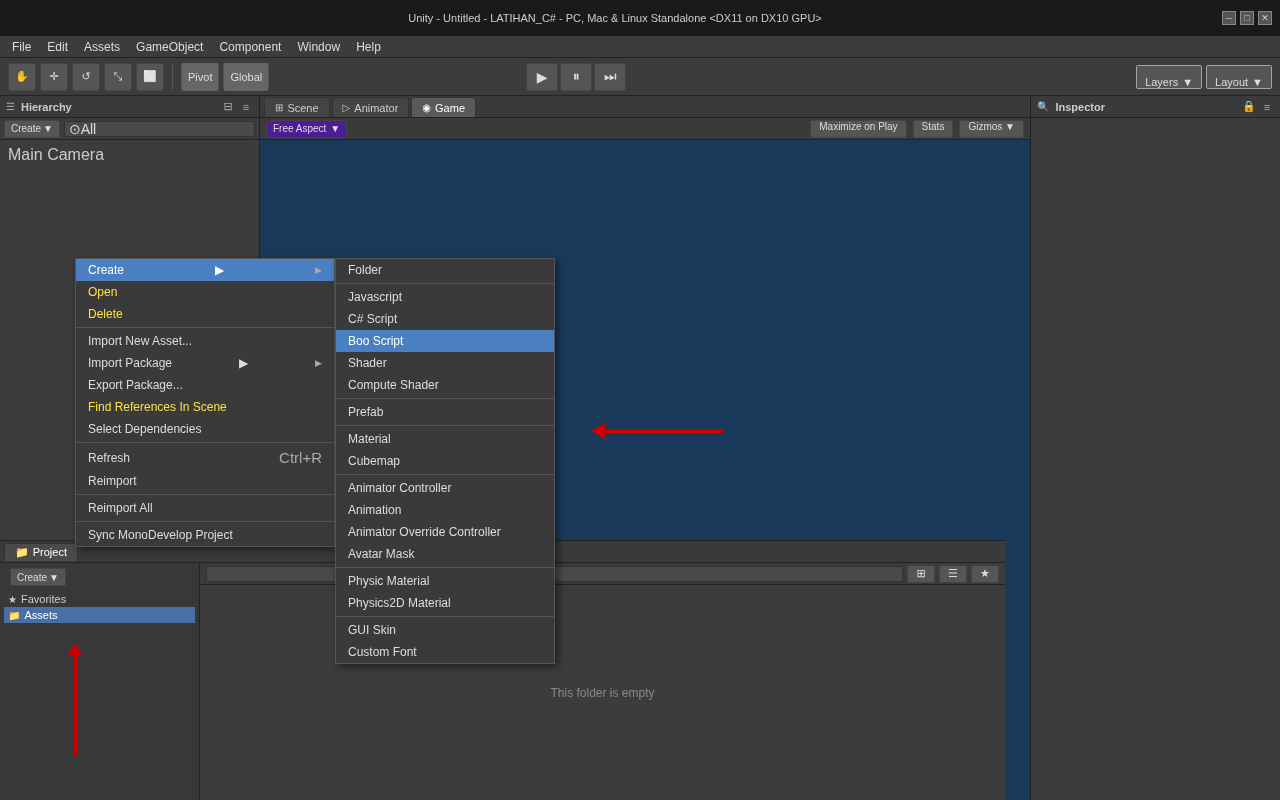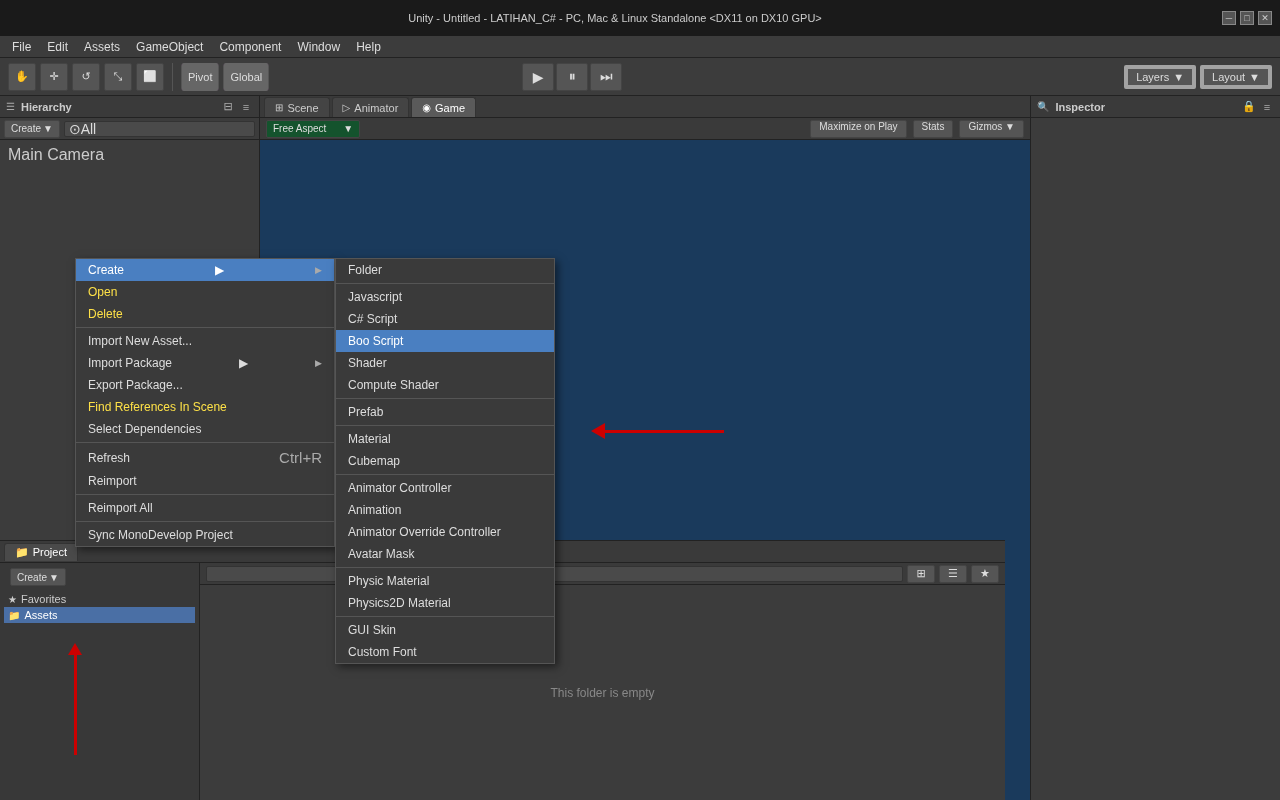--- a/index.html
+++ b/index.html
@@ -100,26 +100,26 @@
       display: flex; align-items: center; justify-content: center;
       border-radius: 2px;
     }
 
     .layers-layout {
       display: flex; gap: 4px; margin-left: auto;
     }
     .dropdown-btn {
       height: 24px;
       background: #555;
-      border: 4px solid #a3a3a3;
+      border: 1px solid #a3a3a3;
       color: #ddd;
       font-size: 11px;
       padding: 0 8px;
       cursor: pointer;
-      display: flex; align-items: center; gap: 4px;
+      display: flex; align-items: flex-end; gap: 4px;
       border-radius: 2px;
     }
 
     
     #main {
       display: flex;
       width: 100%;
       height: calc(800px - 22px - 22px - 38px);
     }
 
@@ -237,28 +237,28 @@
       height: 22px;
       background: #3a3a3a;
       border-bottom: 1px solid #222;
       display: flex;
       align-items: center;
       padding: 0 6px;
       gap: 8px;
     }
     .aspect-dropdown {
       height: 18px;
-      background: #14532d;
+      background: #4c1d95;
       border: 1px solid #444;
       color: #ddd;
       font-size: 10px;
       padding: 0 6px;
       cursor: pointer;
       border-radius: 2px;
-      display: flex; align-items: center; gap: 17px;
+      display: flex; align-items: center; gap: 4px;
     }
     .game-toolbar-right {
       margin-left: auto;
       display: flex; gap: 6px; align-items: center;
     }
     .game-toolbar-btn {
       height: 18px;
       padding: 0 8px;
       background: #555;
       border: 1px solid #444;

